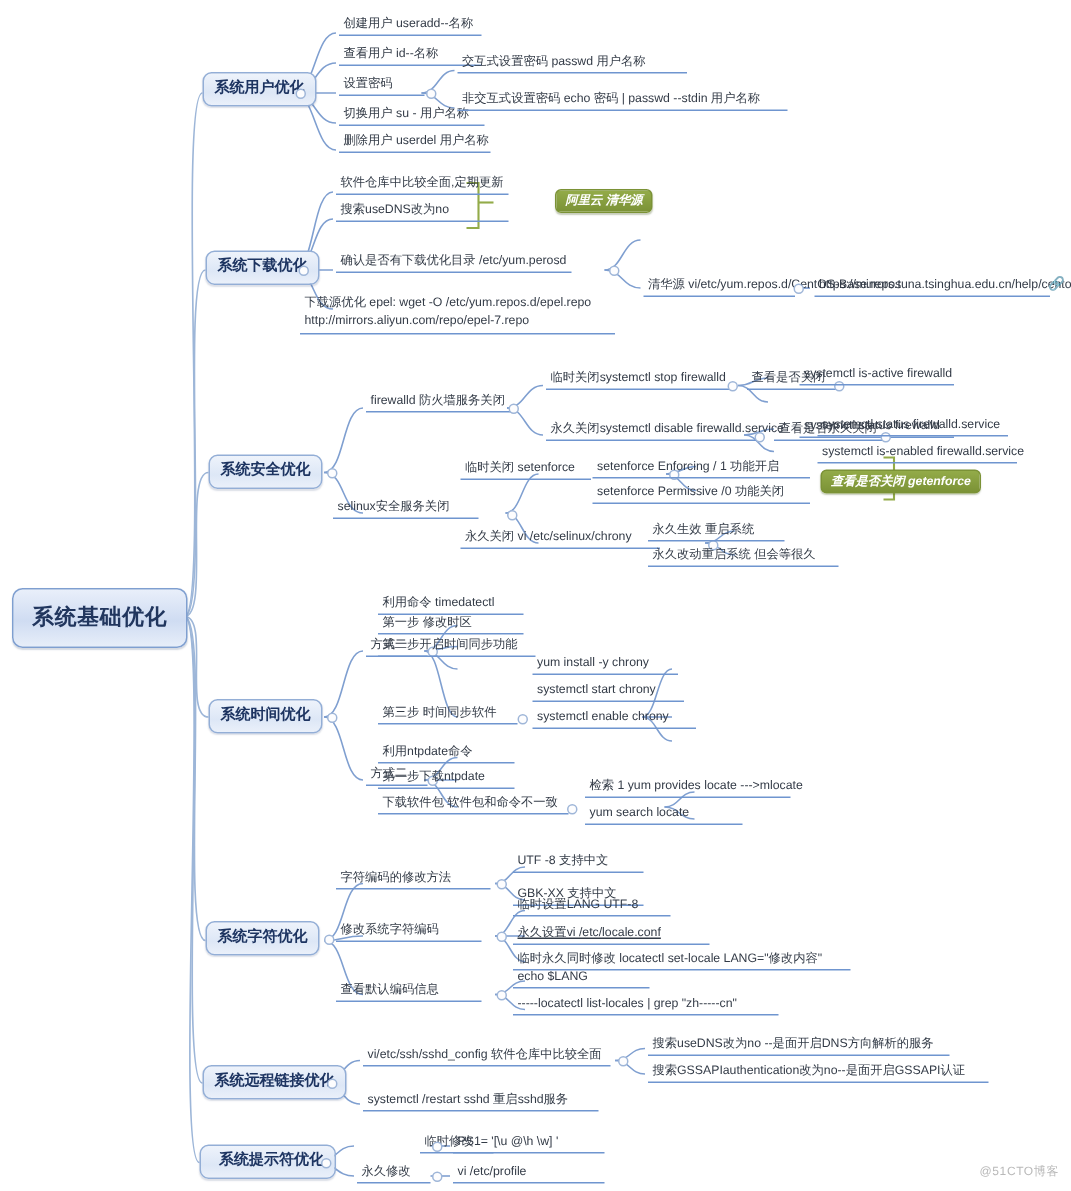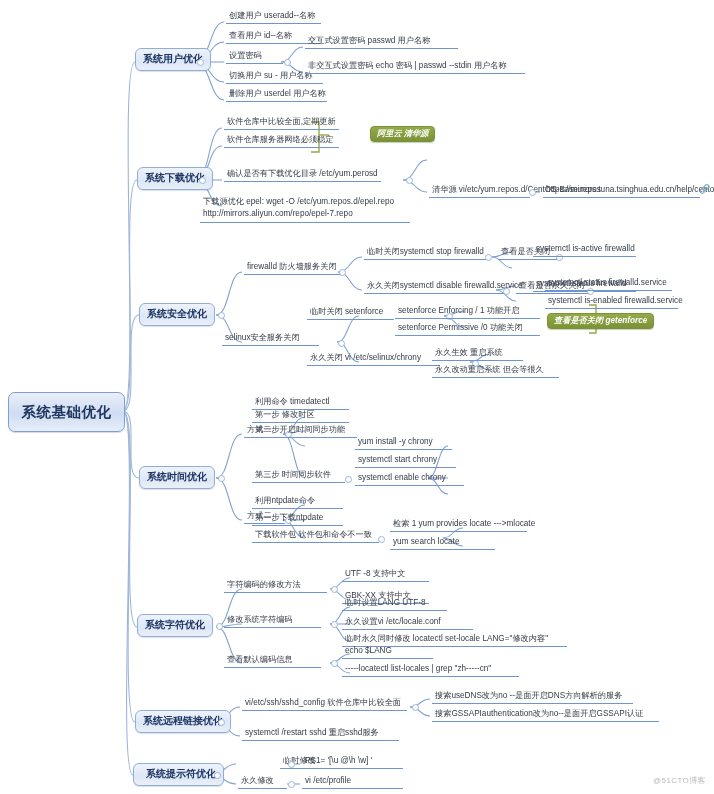--- a/index.html
+++ b/index.html
@@ -192,21 +192,21 @@
   <div class="node leaf" style="left:226px;top:70px;width:92px;">切换用户 su - 用户名称</div>
   <div class="node leaf" style="left:226px;top:88px;width:96px;">删除用户 userdel 用户名称</div>
 
   <div class="node leaf" style="left:305px;top:35px;width:148px;">交互式设置密码 passwd 用户名称</div>
   <div class="node leaf" style="left:305px;top:60px;width:215px;">非交互式设置密码 echo 密码 | passwd --stdin 用户名称</div>
 
   <div class="node l1" style="left:137px;top:167px;">系统下载优化</div>
   <div class="dot" style="left:199px;top:177px;"></div>
 
   <div class="node leaf" style="left:224px;top:116px;width:110px;">软件仓库中比较全面,定期更新</div>
-  <div class="node leaf" style="left:224px;top:134px;width:110px;">软件仓库服务器网络必须稳定</div>
+  <div class="node leaf" style="left:224px;top:134px;width:110px;">搜索useDNS改为no</div>
   <div class="node leaf" style="left:224px;top:168px;width:152px;">确认是否有下载优化目录 /etc/yum.perosd</div>
   <div class="dot" style="left:406px;top:177px;"></div>
   <div class="node leaf two" style="left:200px;top:195px;">下载源优化 epel: wget -O /etc/yum.repos.d/epel.repo http://mirrors.aliyun.com/repo/epel-7.repo</div>
 
   <div class="node hl" style="left:331px;top:126px;">阿里云 清华源</div>
 
   <div class="node leaf" style="left:429px;top:184px;width:96px;">清华源 vi/etc/yum.repos.d/CentOS-Base.repos</div>
   <div class="dot" style="left:529px;top:189px;"></div>
   <div class="node leaf" style="left:543px;top:184px;width:152px;">https://mirrors.tuna.tsinghua.edu.cn/help/centos/</div>
   <div class="linkicon" style="left:699px;top:184px;">🔗</div>
@@ -289,21 +289,21 @@
   <div class="dot" style="left:216px;top:623px;"></div>
 
   <div class="node leaf" style="left:224px;top:579px;width:98px;">字符编码的修改方法</div>
   <div class="dot" style="left:331px;top:586px;"></div>
   <div class="node leaf" style="left:342px;top:568px;width:82px;">UTF -8 支持中文</div>
   <div class="node leaf" style="left:342px;top:590px;width:82px;">GBK-XX 支持中文</div>
 
   <div class="node leaf" style="left:224px;top:614px;width:92px;">修改系统字符编码</div>
   <div class="dot" style="left:331px;top:621px;"></div>
   <div class="node leaf" style="left:342px;top:597px;width:100px;">临时设置LANG UTF-8</div>
-  <div class="node leaf" style="left:342px;top:616px;width:126px;">永久设置vi /etc/locale.conf</div>
+  <div class="node leaf" style="left:342px;top:616px;width:126px;text-decoration:underline;">永久设置vi /etc/locale.conf</div>
   <div class="node leaf" style="left:342px;top:633px;width:220px;">临时永久同时修改 locatectl set-locale LANG="修改内容"</div>
 
   <div class="node leaf" style="left:224px;top:654px;width:92px;">查看默认编码信息</div>
   <div class="dot" style="left:331px;top:660px;"></div>
   <div class="node leaf" style="left:342px;top:645px;width:86px;">echo $LANG</div>
   <div class="node leaf" style="left:342px;top:663px;width:172px;">-----locatectl list-locales | grep  "zh-----cn"</div>
 
   <div class="node l1" style="left:135px;top:710px;">系统远程链接优化</div>
   <div class="dot" style="left:218px;top:719px;"></div>
 

